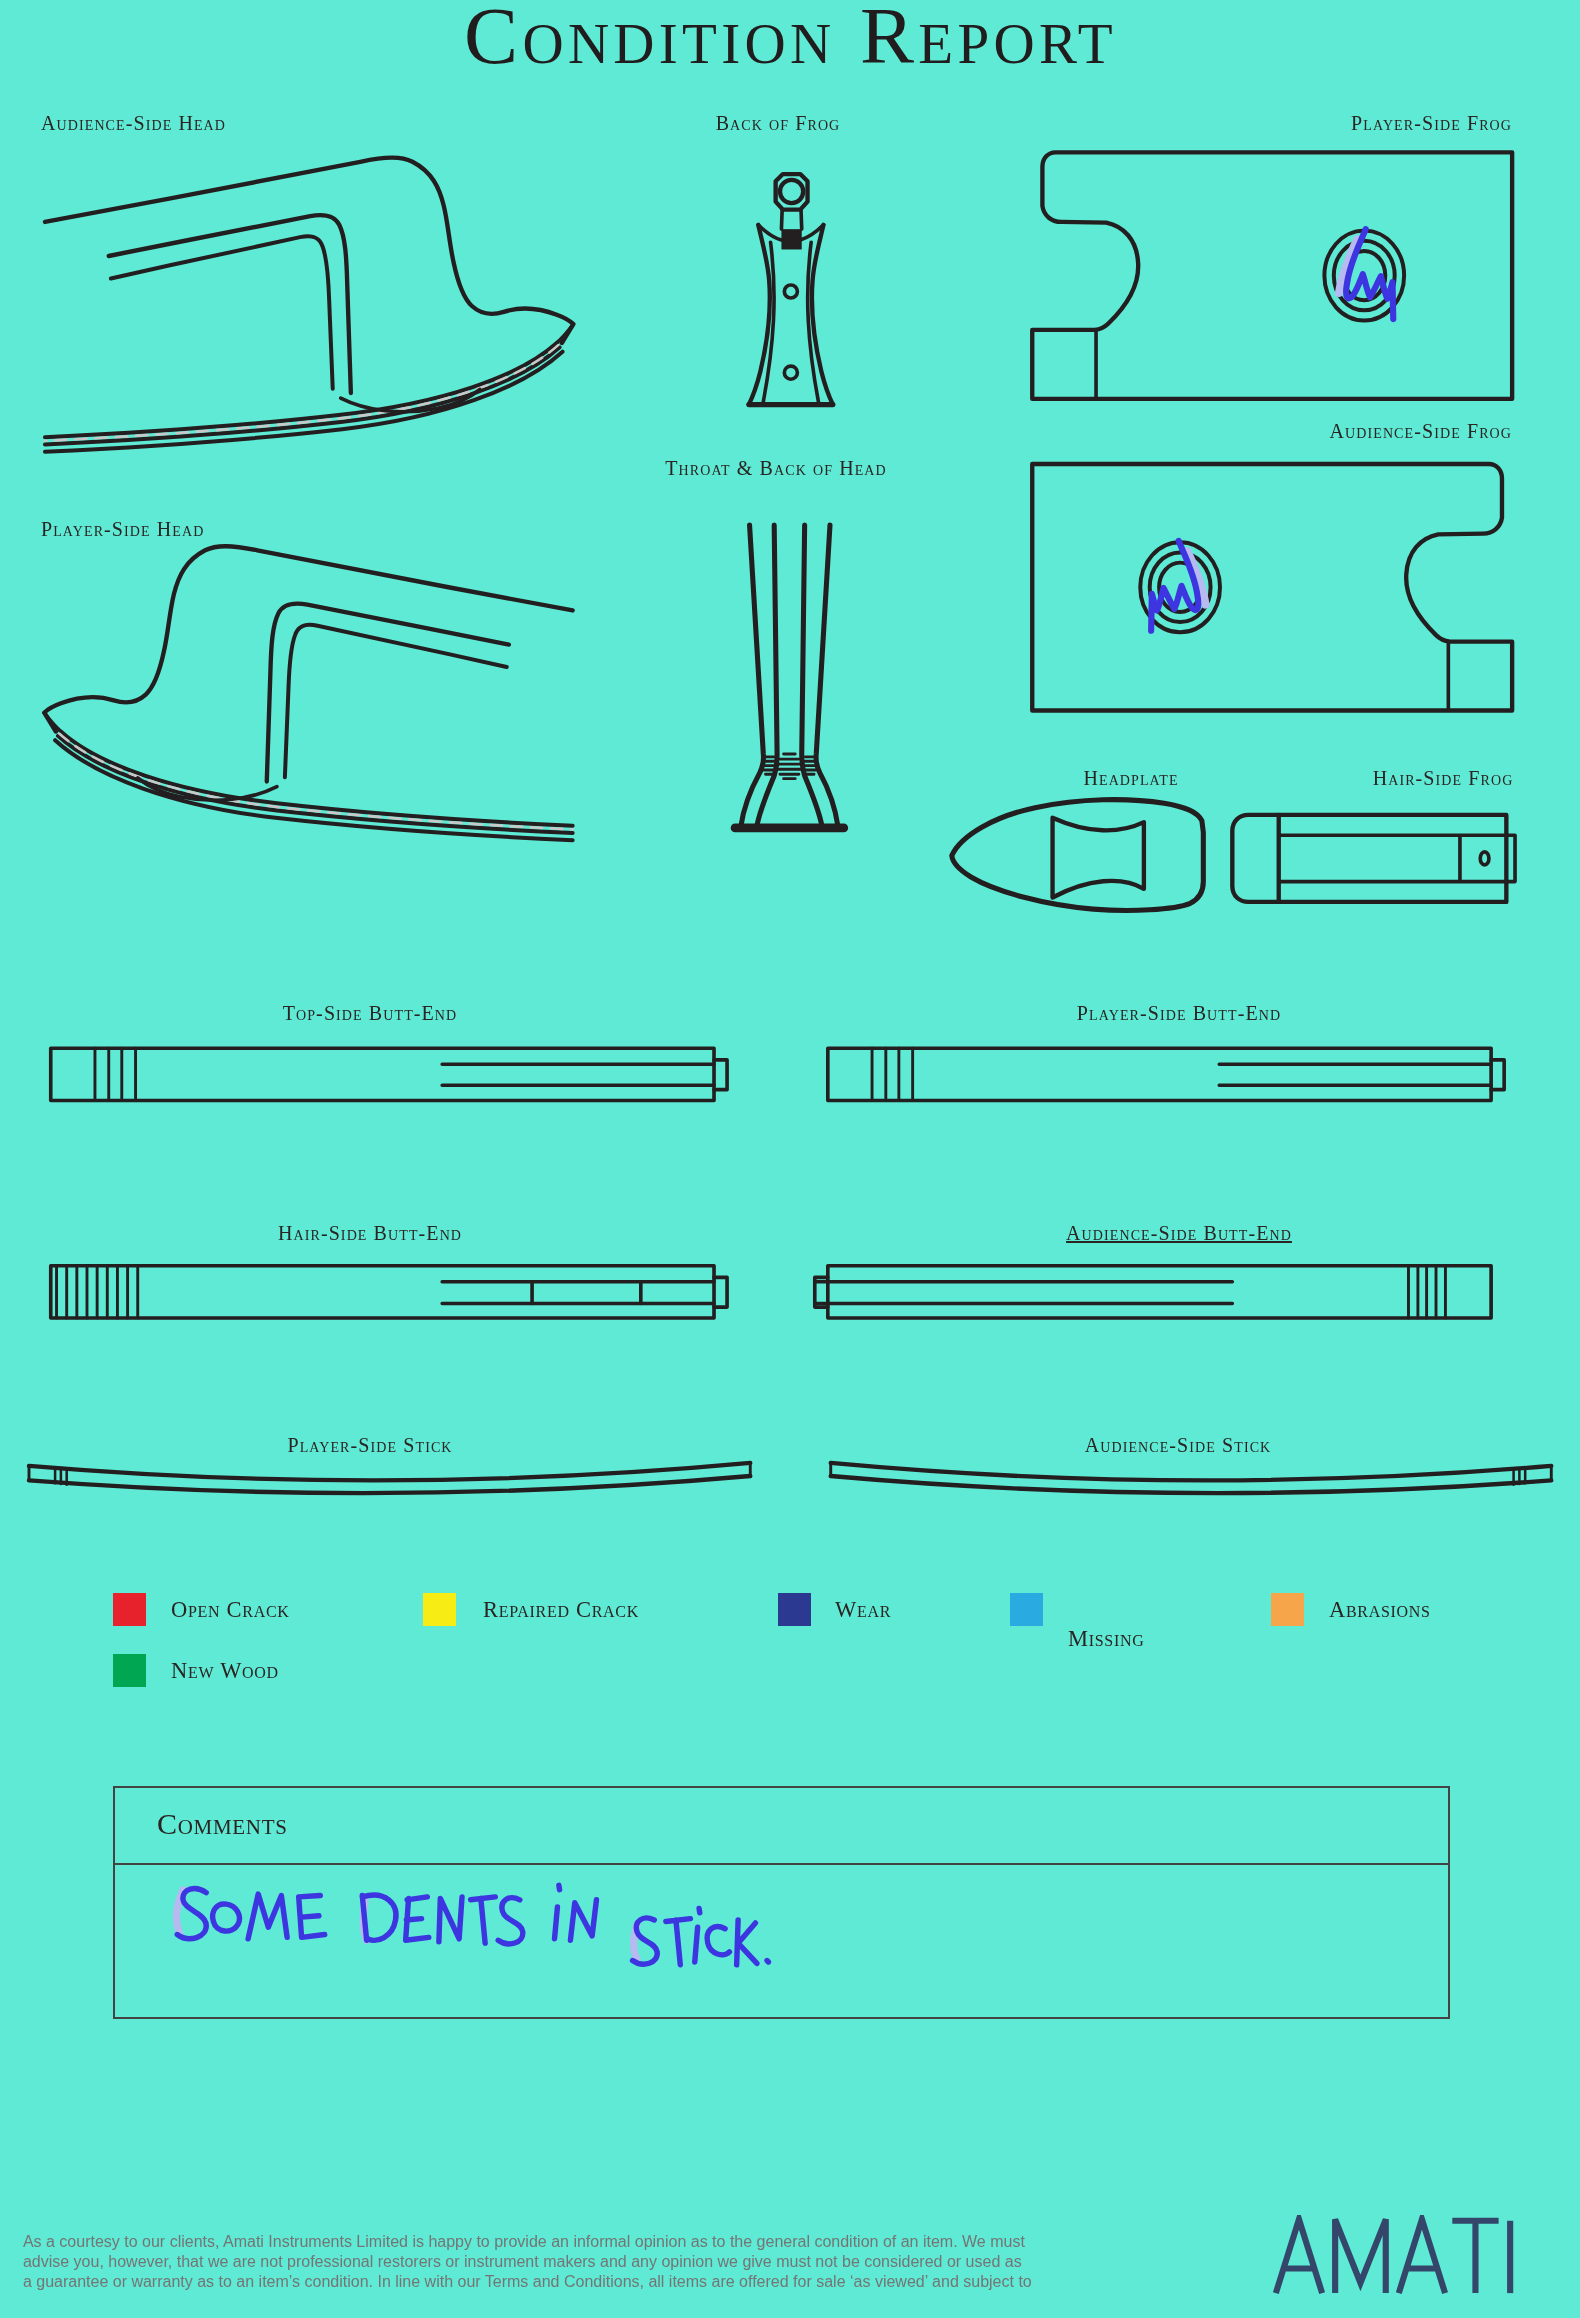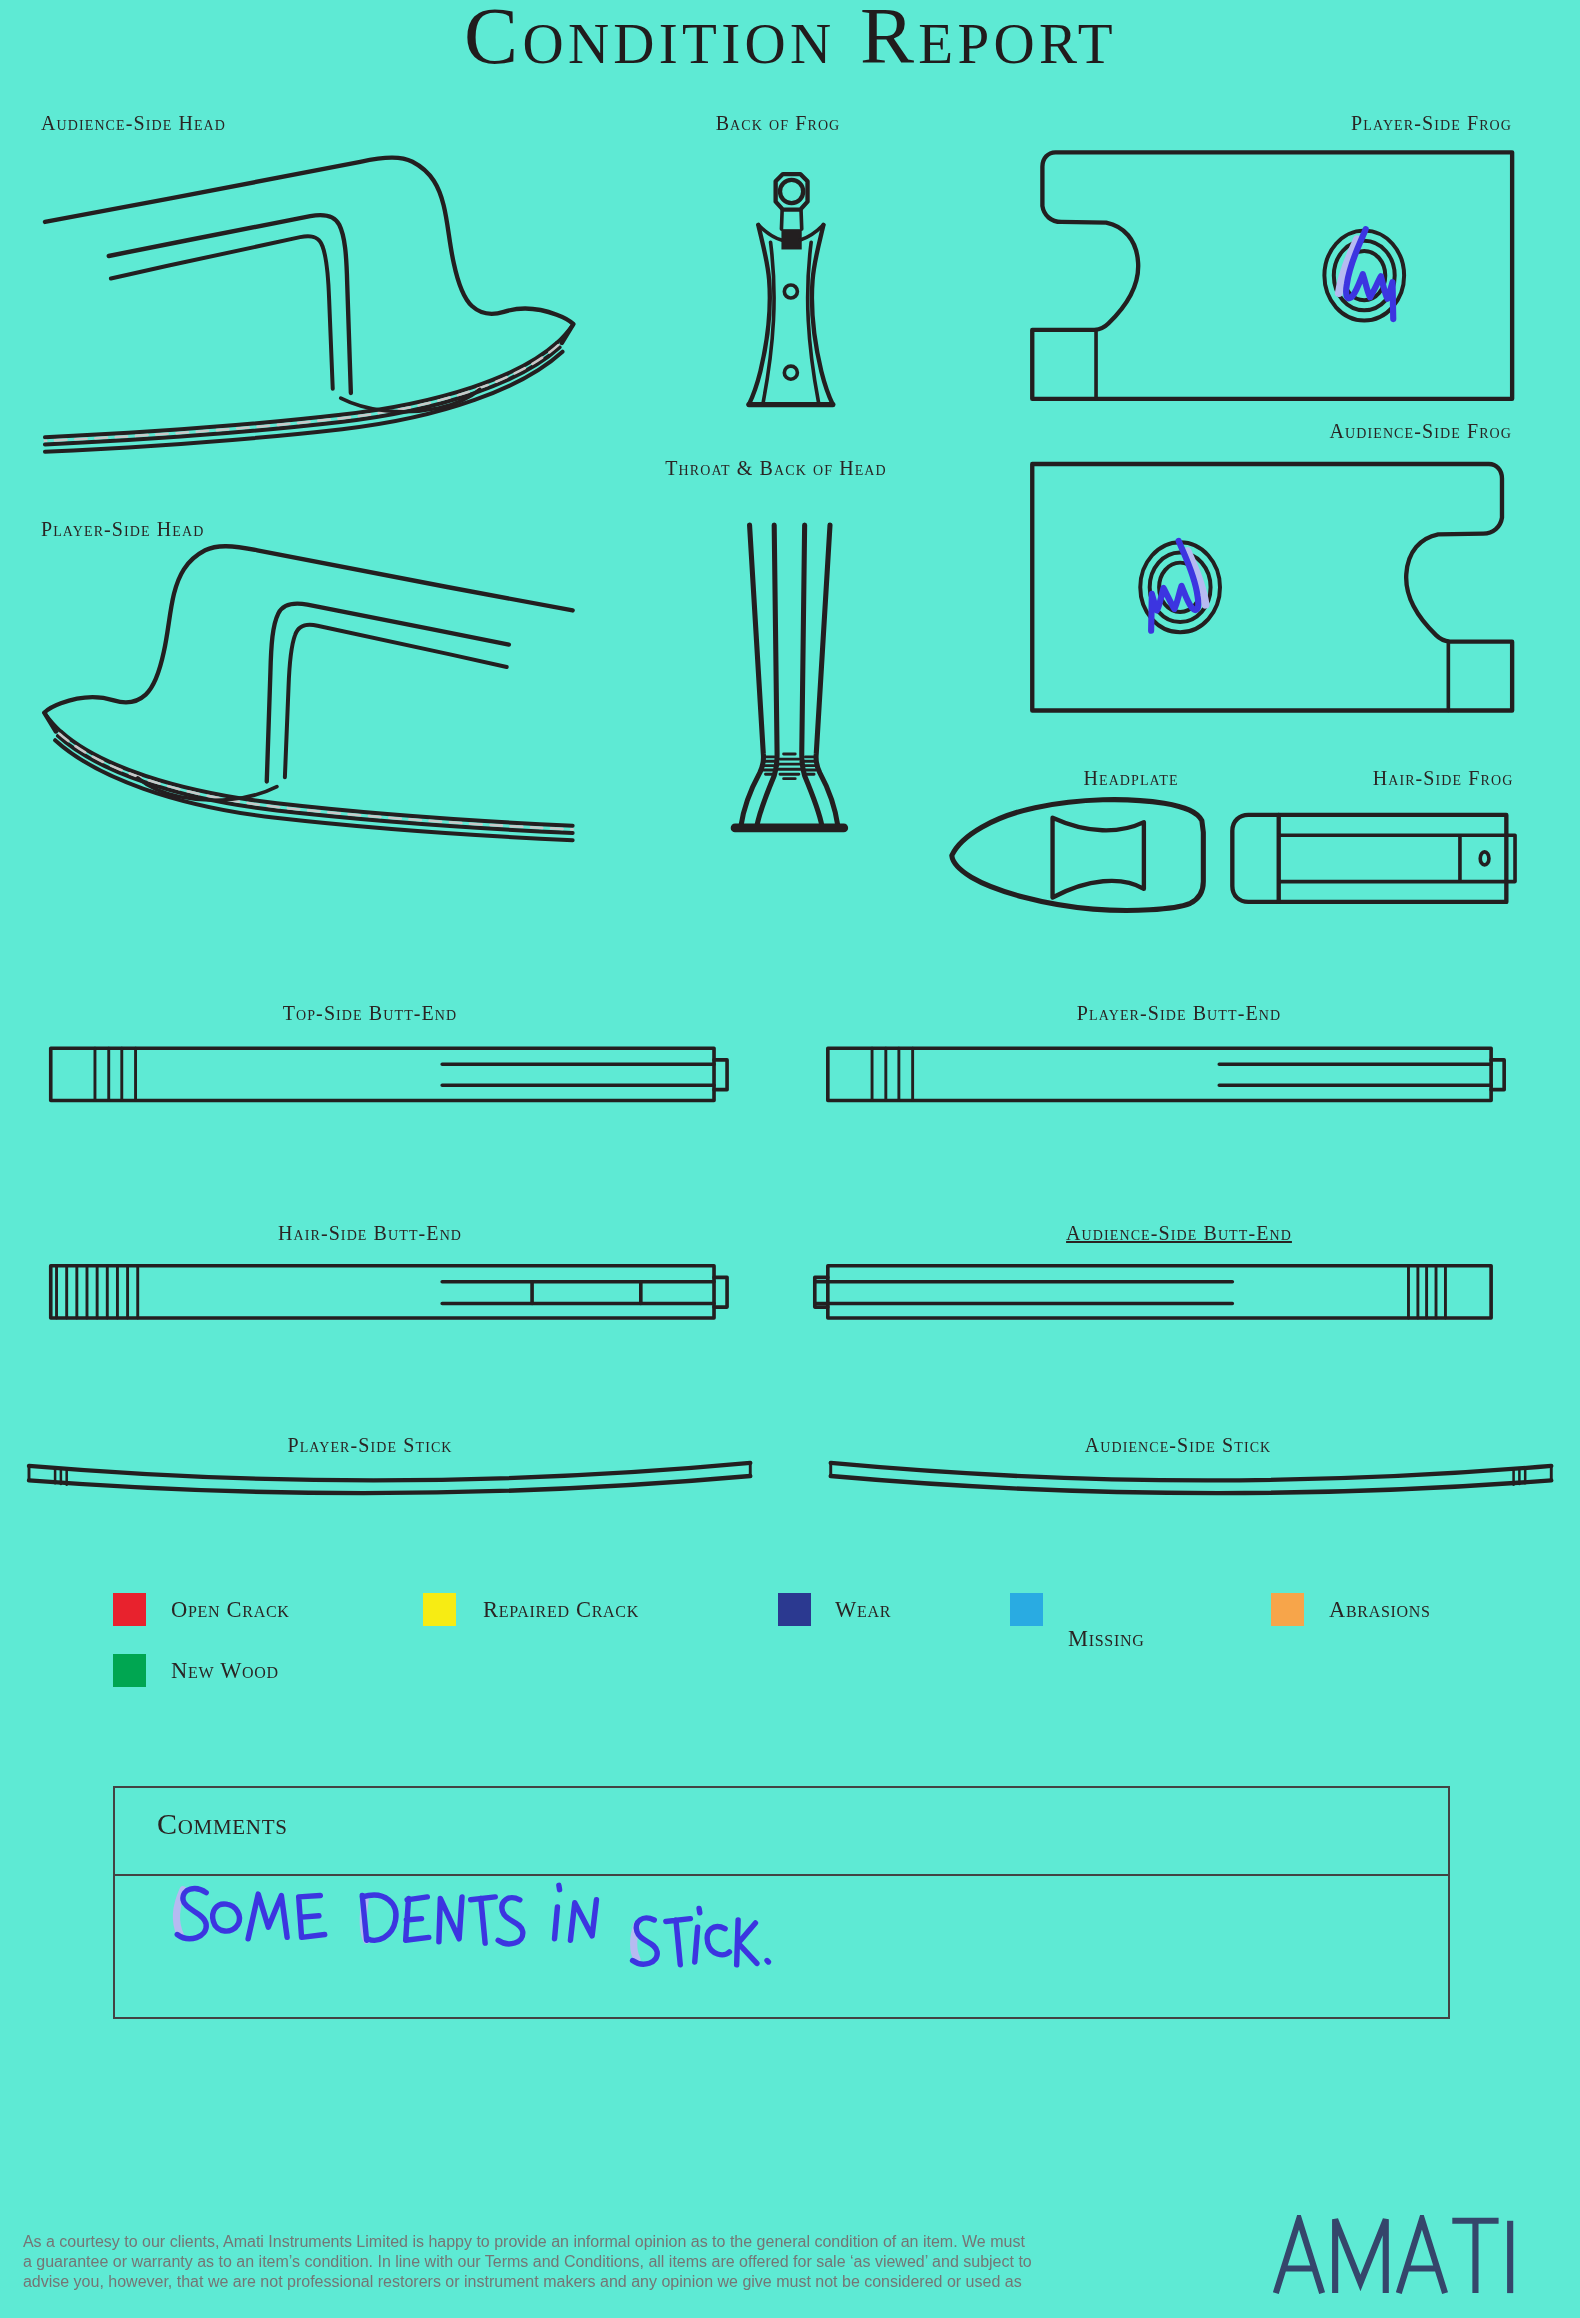--- a/index.html
+++ b/index.html
@@ -10,21 +10,21 @@
   .dlabel{position:absolute;font-size:20px;font-variant:small-caps;letter-spacing:1.1px;
         color:#2a2423;white-space:nowrap;}
   .dlabel.center{transform:translateX(-50%);}
   .dlabel.right{text-align:right;}
   svg.art{position:absolute;left:0;top:0;pointer-events:none;}
   .legend-swatch{position:absolute;width:33px;height:33px;}
   .legend-label{position:absolute;height:33px;line-height:33px;font-size:22.5px;
         font-variant:small-caps;letter-spacing:0.7px;color:#2a2423;white-space:nowrap;}
   .comments-box{position:absolute;left:113px;top:1786px;width:1337px;height:233px;
         border:2.2px solid #434343;box-sizing:border-box;}
-  .comments-header{height:88px;border-bottom:2.2px solid #434343;box-sizing:border-box;}
+  .comments-header{height:77px;border-bottom:2.2px solid #434343;box-sizing:border-box;}
   .comments-title{margin-left:42px;line-height:72px;font-size:30px;font-variant:small-caps;
         letter-spacing:0.7px;color:#2a2423;}
   .footer-text{position:absolute;left:2.9px;top:2232px;font-family:"Liberation Sans",sans-serif;
         font-size:16px;line-height:20px;color:#757575;}
   .footer-text div{white-space:nowrap;margin-left:20px;}
   .logo-wrap{position:absolute;left:1270px;top:2215px;}
   .sr{position:absolute;width:0.7px;height:0.7px;overflow:hidden;clip:rect(0 0 0 0);white-space:nowrap;}
 </style>
 </head>
 <body>
@@ -223,22 +223,22 @@
         <path d="M 962,2660 L 958,2708 M 964,2634 L 965,2640"></path>
         <path d="M 1000,2662 C 984,2654 972,2664 976,2682 C 980,2698 998,2702 1006,2694"></path>
         <path d="M 1018,2650 L 1016,2712 M 1042,2654 L 1018,2682 L 1044,2710"></path>
         <path d="M 1058,2706 L 1060,2708"></path>
       </g>
     </g>
   </svg>
 
   <div class="footer-text">
     <div>As a courtesy to our clients, Amati Instruments Limited is happy to provide an informal opinion as to the general condition of an item. We must</div>
+    <div>advise you, however, that we are not professional restorers or instrument makers and any opinion we give must not be considered or used as</div>
     <div>a guarantee or warranty as to an item’s condition. In line with our Terms and Conditions, all items are offered for sale ‘as viewed’ and subject to</div>
-    <div>advise you, however, that we are not professional restorers or instrument makers and any opinion we give must not be considered or used as</div>
   </div>
 
   <div class="logo-wrap">
     <span class="sr">AMATI</span>
     <svg width="246" height="81" viewBox="0 0 340 112">
       <g fill="none" stroke="#35466B" stroke-width="8.5">
         <path d="M 8,108 L 40,6 L 72,108 M 19,74 L 61,74"></path>
         <path d="M 90,108 L 90,6 L 125,94 L 160,6 L 160,108"></path>
         <path d="M 178,108 L 210,6 L 242,108 M 189,74 L 231,74"></path>
         <path d="M 252,8 L 316,8 M 284,8 L 284,108"></path>

